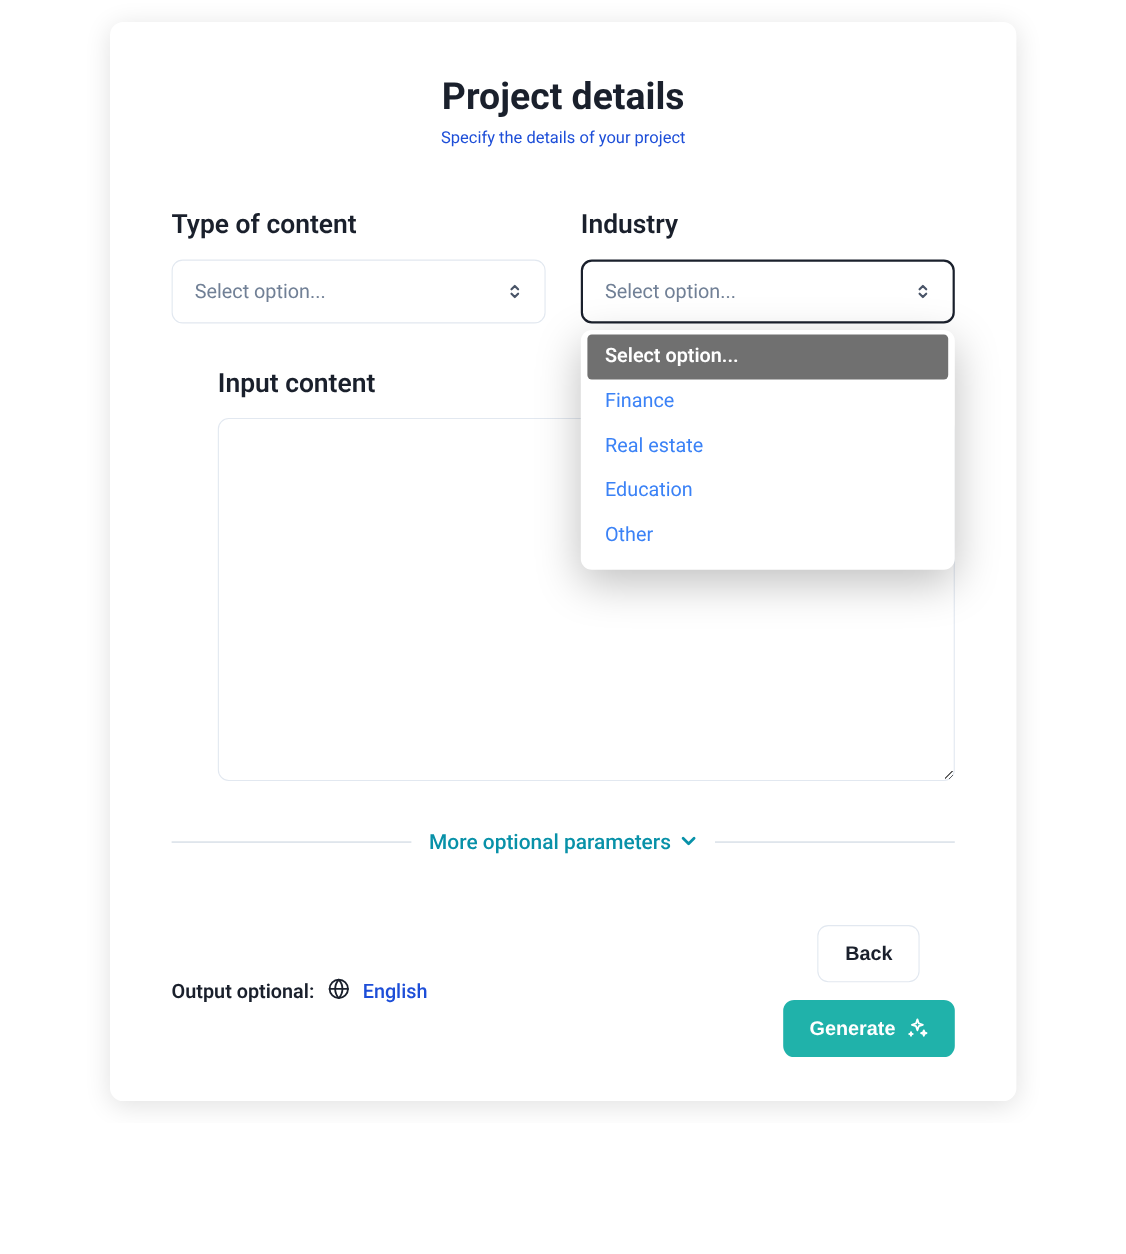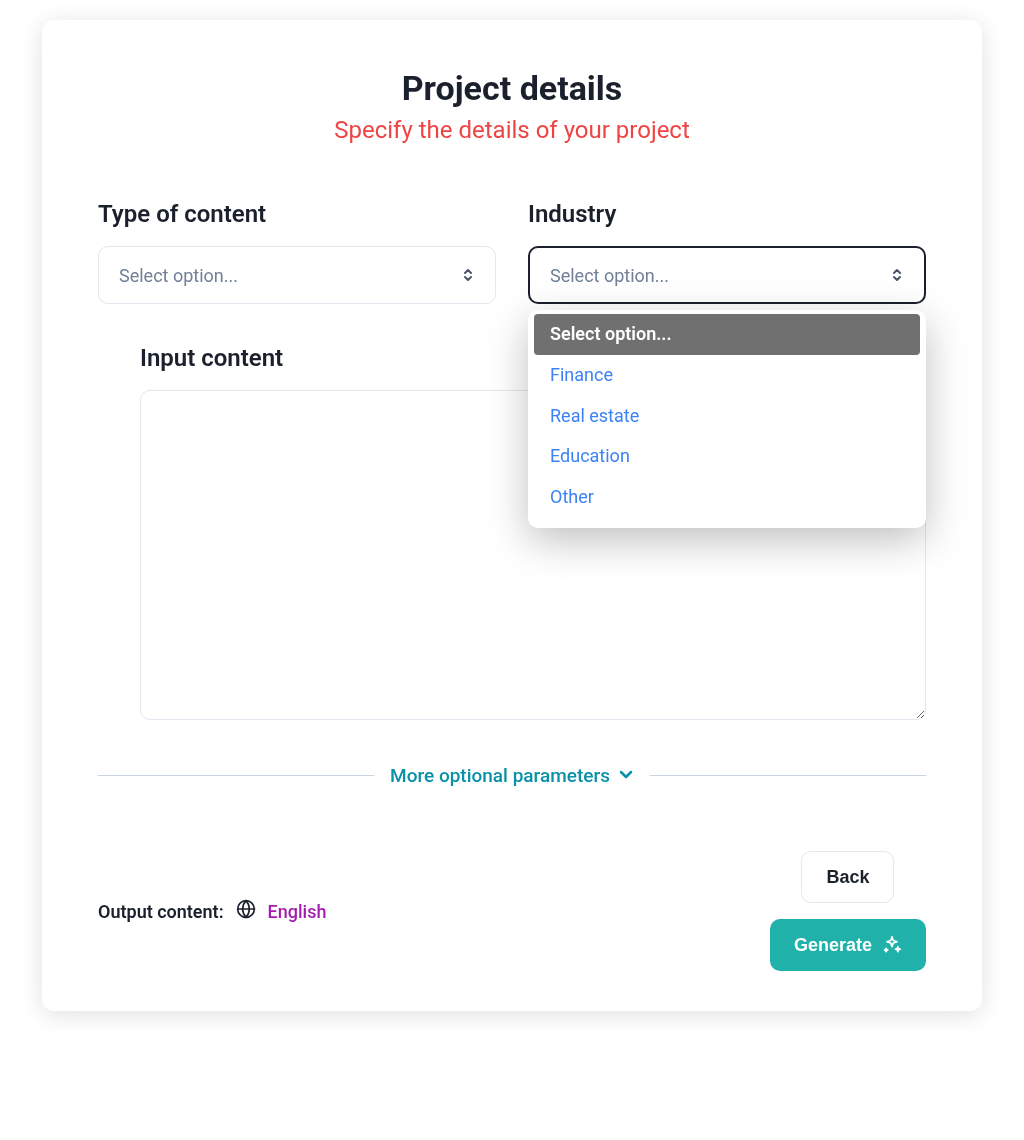--- a/index.html
+++ b/index.html
@@ -4,37 +4,37 @@
   <style>
     * { box-sizing: border-box; margin: 0; padding: 0; }
     body {
       font-family: -apple-system, BlinkMacSystemFont, "Segoe UI", Roboto, sans-serif;
       background: #fff;
       display: flex;
       justify-content: center;
       padding: 20px;
     }
     .card {
-      width: 940px;
+      width: 824px;
       background: #fff;
       border-radius: 12px;
       box-shadow: 0 4px 24px rgba(0,0,0,0.12);
       padding: 48px 56px 40px 56px;
       position: relative;
     }
     .header { text-align: center; margin-bottom: 56px; }
     .title {
       font-size: 34px;
       font-weight: 700;
       color: #1a202c;
       margin-bottom: 8px;
     }
     .subtitle {
-      font-size: 24px;
-      color: #ef4444;
+      font-size: 15px;
+      color: #1d4ed8;
       font-weight: 400;
     }
     .form-row {
       display: flex;
       gap: 32px;
       margin-bottom: 40px;
     }
     .form-col { flex: 1; position: relative; }
     .label {
       font-size: 24px;
@@ -131,21 +131,21 @@
       align-items: center;
       justify-content: space-between;
     }
     .out-lang {
       display: flex;
       align-items: center;
       gap: 12px;
       font-size: 18px;
     }
     .out-lang-label { font-weight: 600; color: #1a202c; }
-    .out-lang-value { color: #a21caf; font-weight: 500; }
+    .out-lang-value { color: #1d4ed8; font-weight: 500; }
     .globe-icon { color: #1a202c; }
     .footer-btns { display: flex; gap: 16px; align-items: center; flex-direction: column; }
     .btn {
       height: 52px;
       padding: 0 24px;
       border-radius: 10px;
       font-size: 18px;
       font-weight: 600;
       cursor: pointer;
       display: flex;
@@ -224,21 +224,21 @@
         <svg width="16" height="16" viewBox="0 0 16 16" fill="none" stroke="currentColor" stroke-width="2.5" stroke-linecap="round" stroke-linejoin="round">
             <path d="M3 6l5 5 5-5"></path>
           </svg>
       </span>
     </div>
     <div class="divider-line"></div>
   </div>
 
   <div class="footer">
     <div class="out-lang">
-      <span class="out-lang-label">Output content:</span>
+      <span class="out-lang-label">Output optional:</span>
       <span class="globe-icon">
         <svg width="20" height="20" viewBox="0 0 24 24" fill="none" stroke="currentColor" stroke-width="2" stroke-linecap="round" stroke-linejoin="round">
             <circle cx="12" cy="12" r="10"></circle>
             <line x1="2" y1="12" x2="22" y2="12"></line>
             <path d="M12 2a15.3 15.3 0 0 1 4 10 15.3 15.3 0 0 1-4 10 15.3 15.3 0 0 1-4-10 15.3 15.3 0 0 1 4-10z"></path>
           </svg>
       </span>
       <span class="out-lang-value">English</span>
     </div>
     <div class="footer-btns">

